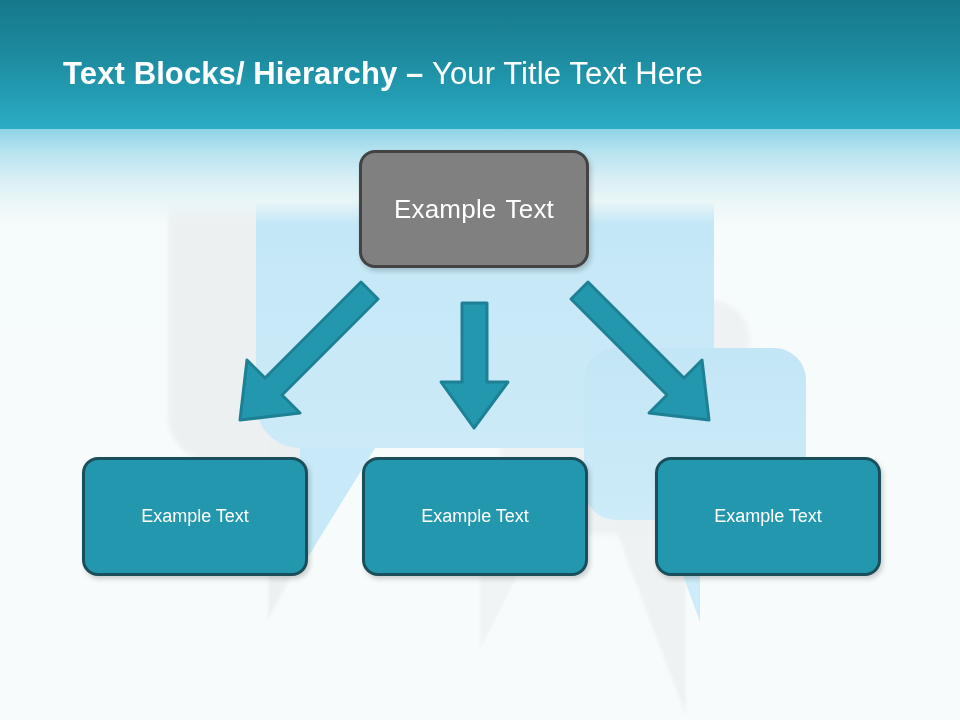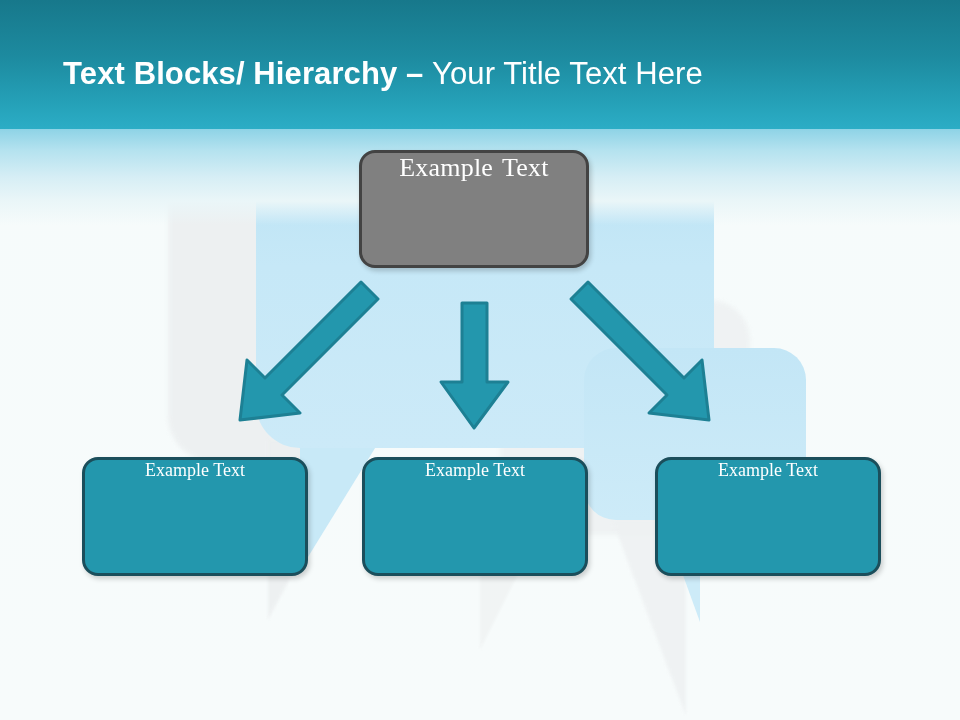--- a/index.html
+++ b/index.html
@@ -109,25 +109,24 @@
     line-height:44px;
     letter-spacing:.1px;
     white-space:nowrap;
   }
   .slide-title .strong{font-weight:bold;}
   .slide-title .light{font-weight:normal;}
 
   
   .node{
     position:absolute;
-    display:flex;justify-content:center;
+    display:flex;align-items:center;justify-content:center;
     box-sizing:border-box;
     text-align:center;
     color:#ffffff;
-    font-family:Liberation Serif, serif;
   }
   .node-top{
     left:359px;top:150px;width:230px;height:118px;
     background:#808080;
     border:3px solid #434343;
     border-radius:16px;
     font-size:26px;
     box-shadow:2px 3px 5px rgba(0,0,0,.20);
   }
   .node-top .label{letter-spacing:.2px;}

